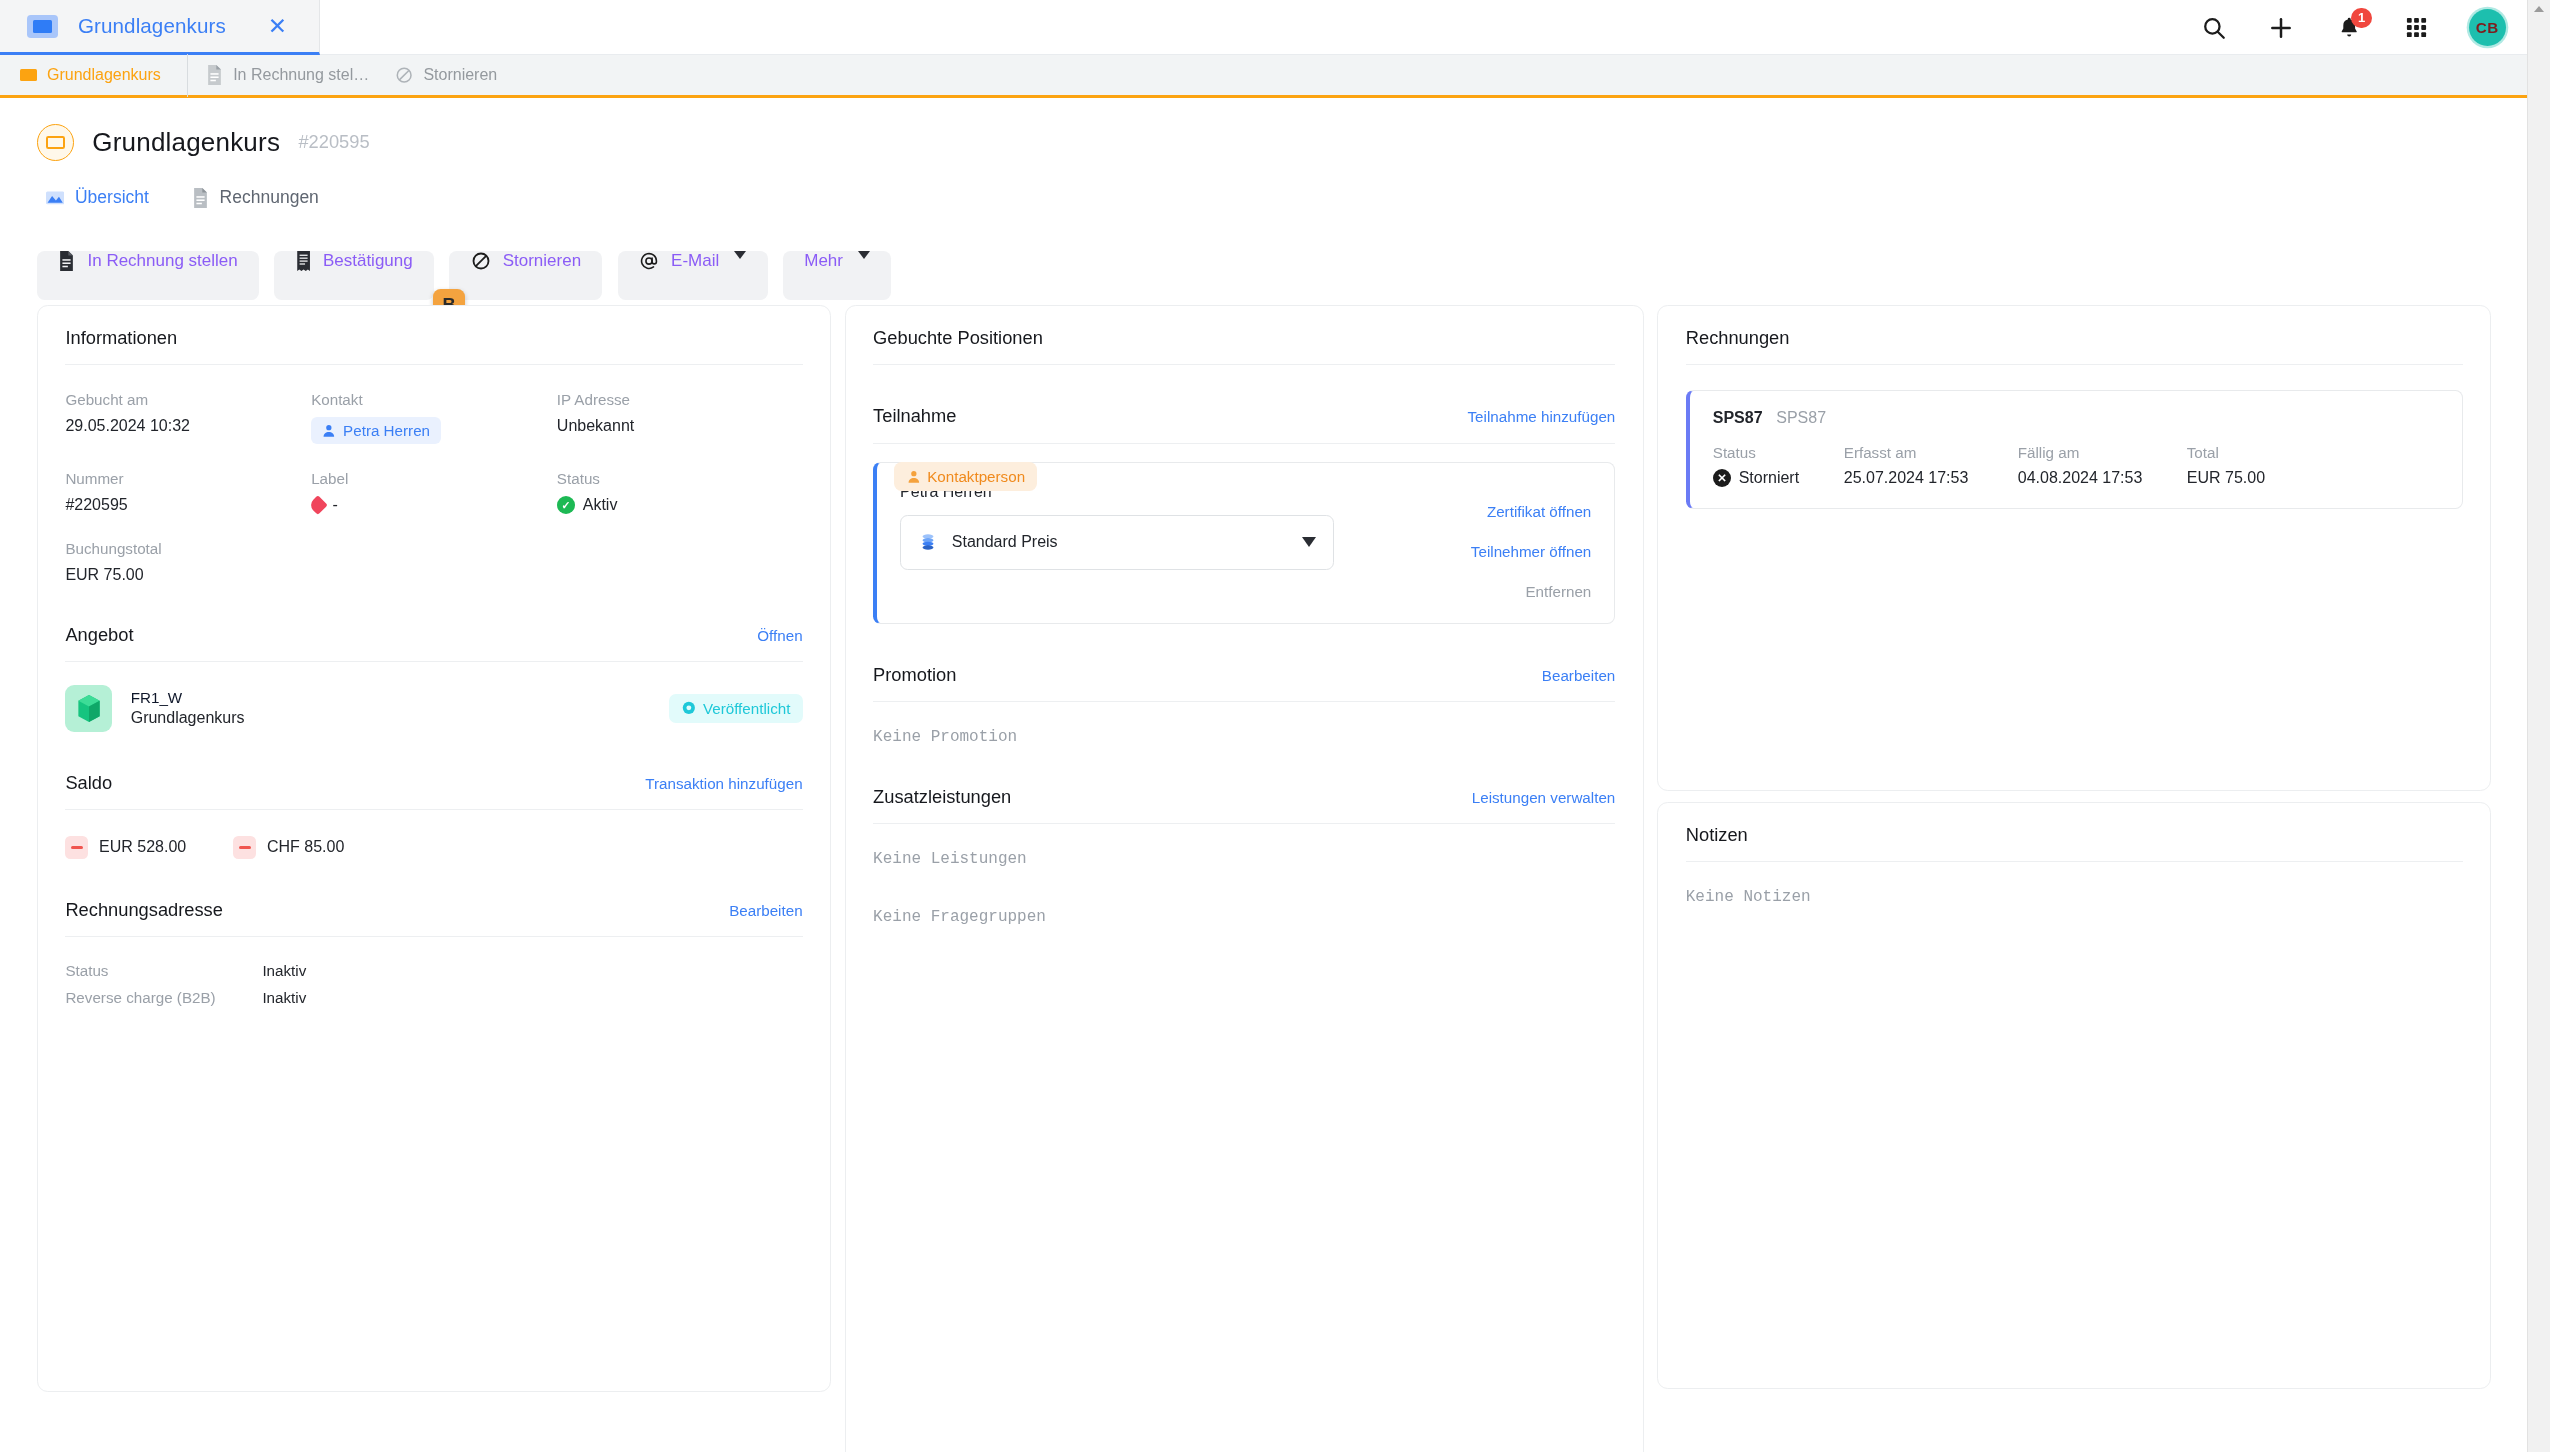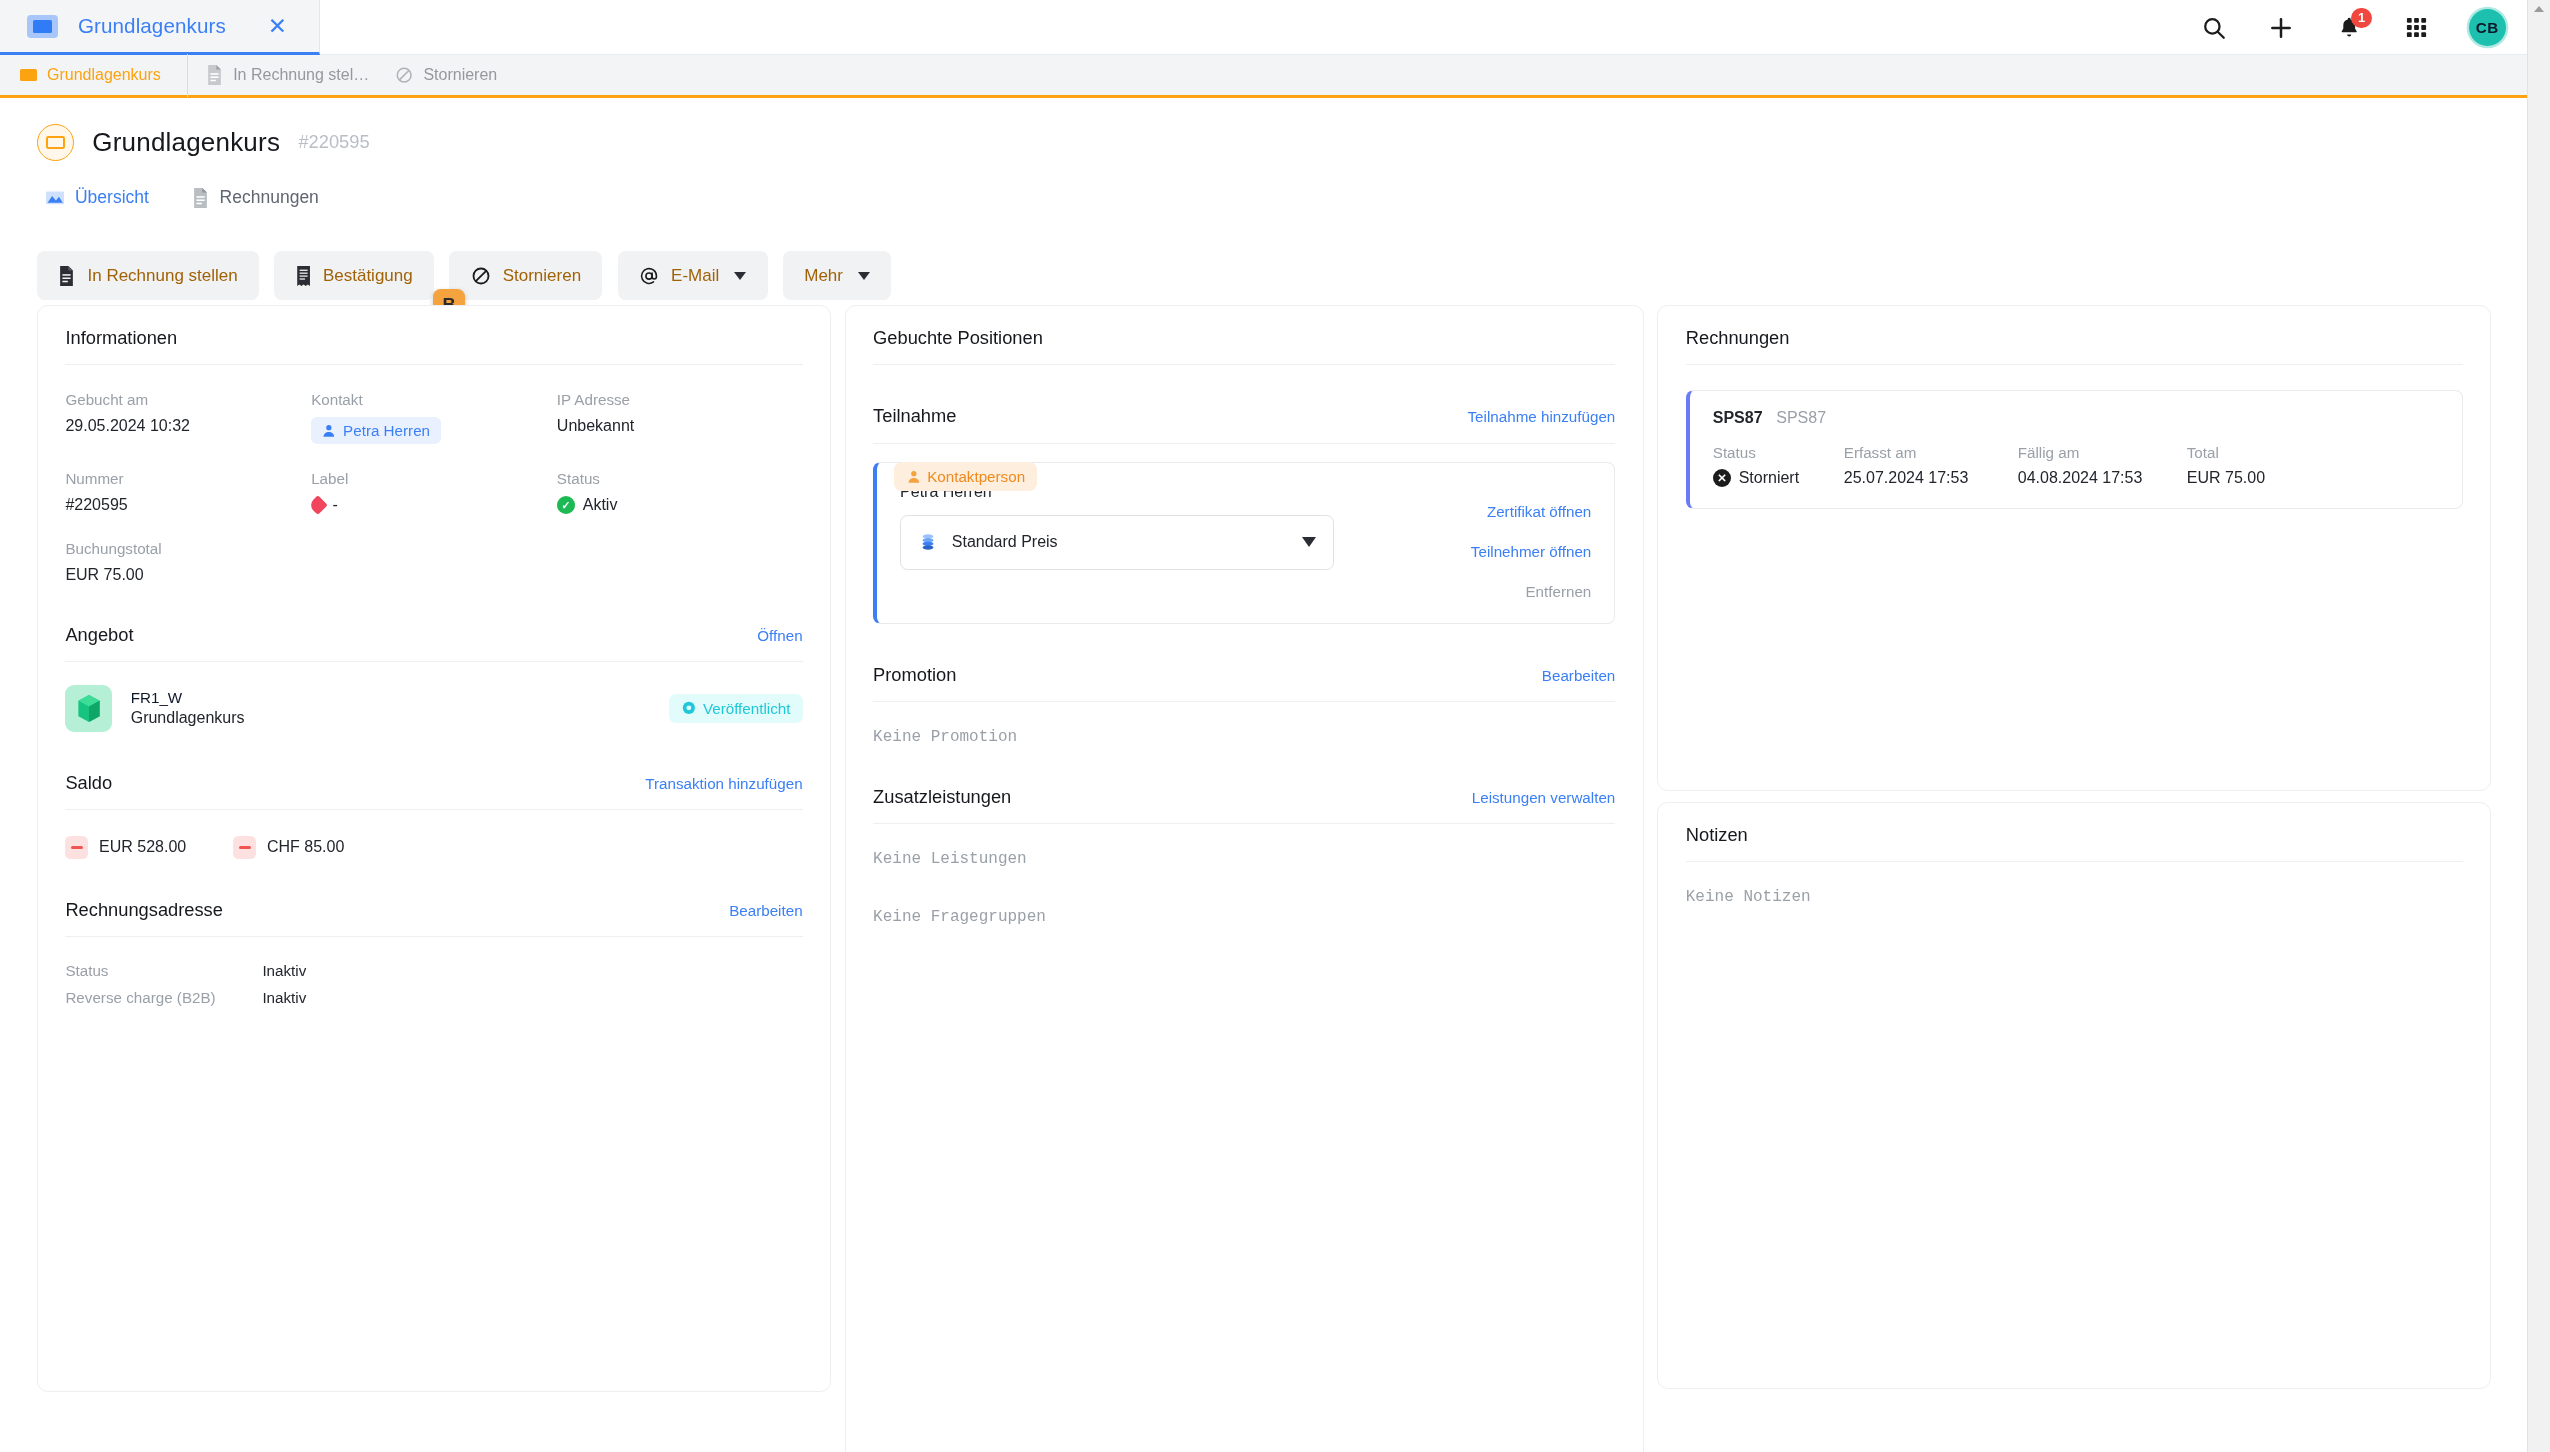--- a/index.html
+++ b/index.html
@@ -47,21 +47,21 @@
            color: #1c1c1c; position: relative; cursor: pointer; }
   .hicon svg { display: block; }
   .badge-count {
     position: absolute; top: -4.6px; right: -7.6px;
     min-width: 20.6px; height: 20.6px; padding: 0 4.6px;
     background: #f0473e; color: #fff; border-radius: 10.7px;
     font-size: 13px; line-height: 20.6px; text-align: center; font-weight: 600;
   }
   .avatar {
     width: 37px; height: 37px; border-radius: 50%;
-    background: #1dbfae; color: #0f172a;
+    background: #1dbfae; color: #7f1d1d;
     display: flex; align-items: center; justify-content: center;
     font-size: 15.2px; font-weight: 600; letter-spacing: 0.4px;
     box-shadow: 0 0 0 2.3px rgba(29,191,174,.35);
     cursor: pointer;
   }
 
   
   .crumbbar {
     position: absolute; top: 55px; left: 0; right: 23px; height: 43px;
     background: #f2f4f5;
@@ -93,22 +93,22 @@
 
   .tabs { display: flex; align-items: center; gap: 43px; padding: 20px 46px 0 46px; }
   .ptab { display: flex; align-items: center; gap: 10.7px; font-size: 17.5px; color: #5f6671; cursor: pointer; }
   .ptab.sel { color: #3b7ff5; }
   .ptab svg { display: block; }
 
   
   .toolbar { position: absolute; top: 251px; left: 37px; display: flex; align-items: center; gap: 15.2px; }
   .tbtn {
     height: 49px; background: #f1f2f4; border: none; border-radius: 7.6px;
-    display: flex; align-items: center; gap: 12.2px; padding: 0 21.3px;
-    font-size: 17px; color: #a16207; font-family: inherit; cursor: pointer; white-space: nowrap;
+    display: flex; align-items: flex-start; gap: 12.2px; padding: 0 21.3px;
+    font-size: 17px; color: #8b5cf6; font-family: inherit; cursor: pointer; white-space: nowrap;
   }
   .tbtn svg { display: block; flex: 0 0 auto; }
   .caret { width: 0; height: 0; border-left: 6.9px solid transparent; border-right: 6.9px solid transparent;
            border-top: 8.4px solid #2a2d33; margin-left: 3px; }
   .hotkey-badge {
     position: absolute; top: 38px; left: 396px;
     width: 32px; height: 32px; border-radius: 7.6px;
     background: #f4a33f; color: #2b2b2b;
     display: flex; align-items: center; justify-content: center;
     font-size: 18.3px; font-weight: 600;

